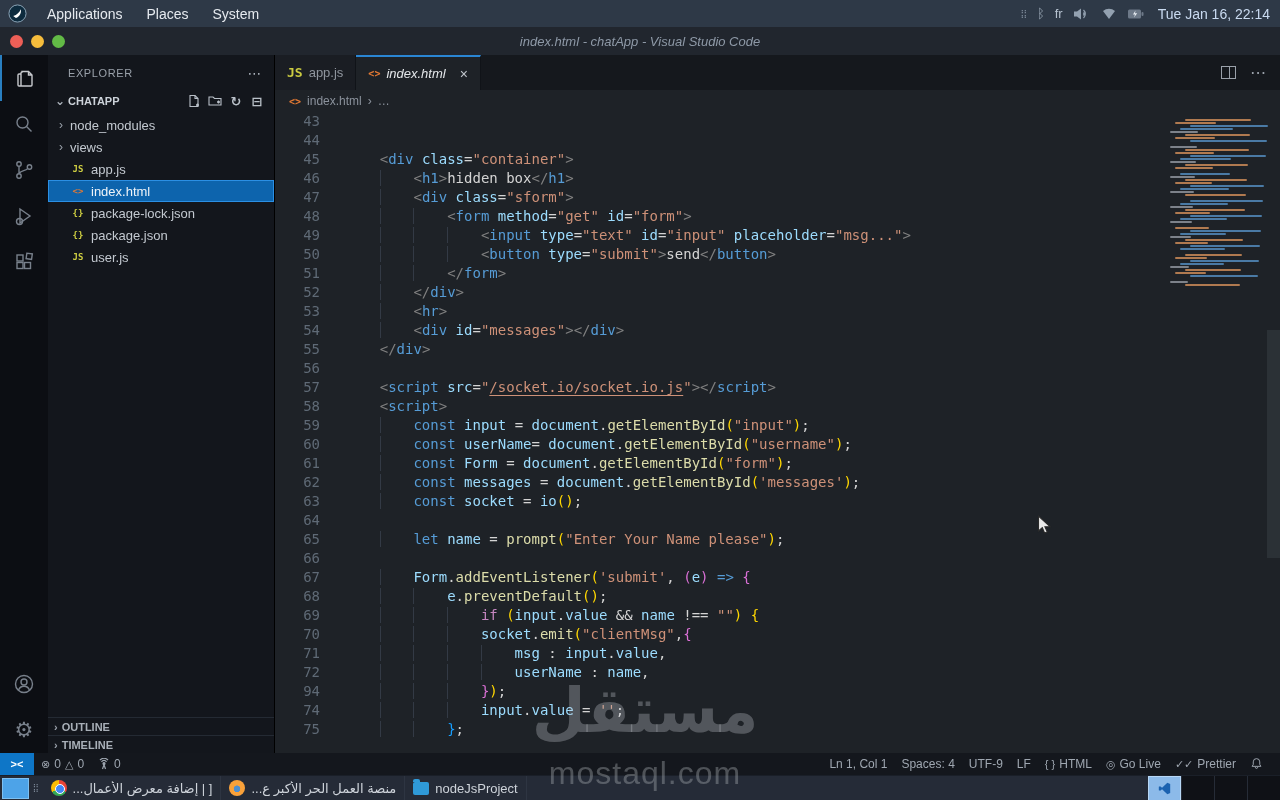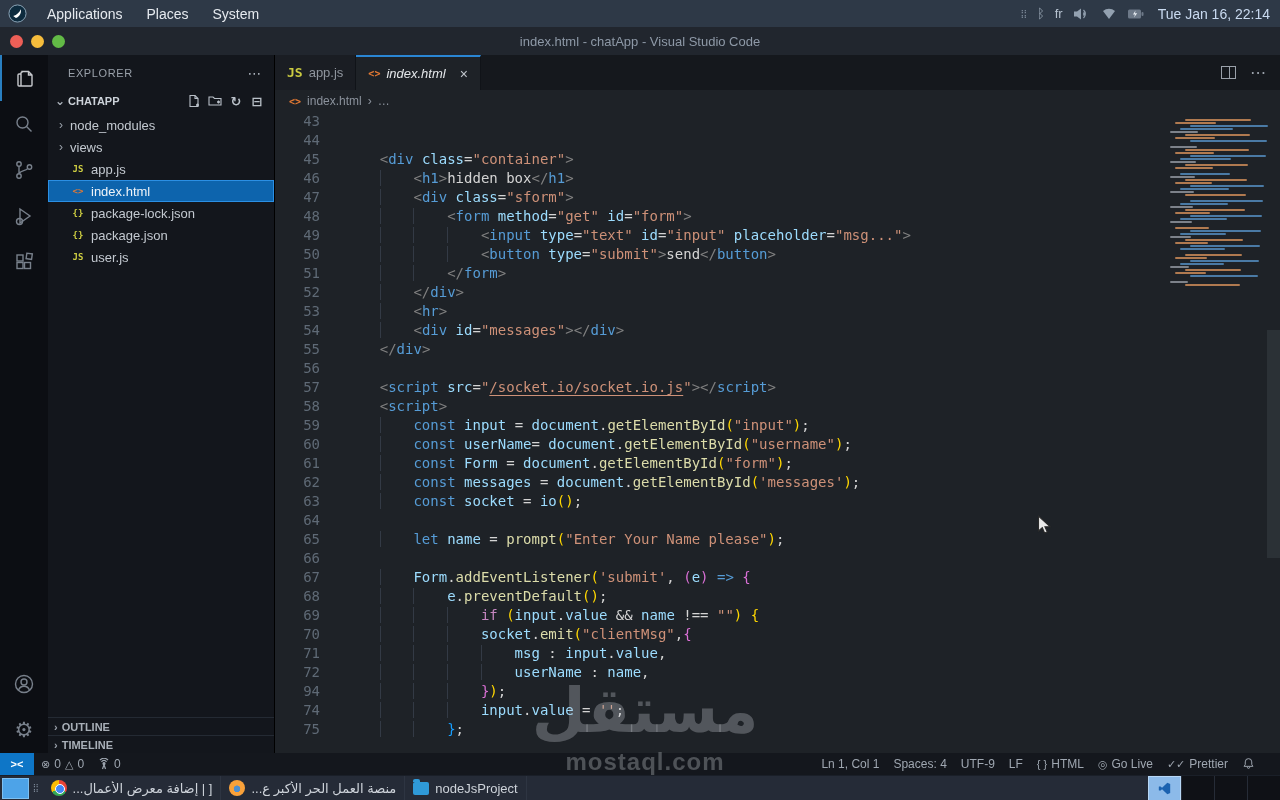--- a/index.html
+++ b/index.html
@@ -14,21 +14,21 @@
   .dp-right { margin-left:auto; display:flex; align-items:center; gap:10px; padding-right:10px; color:#9aa7b5; }
   .dp-right .txt { font-size:13px; color:#b6c2cf; }
   .dp-clock { color:#c9daf0; font-size:14px; margin-left:4px; }
   .dots { letter-spacing:0; font-size:11px; line-height:4px; color:#8794a3; display:inline-block; }
 
   
   .titlebar { height:28px; background:#21262e; position:relative; display:flex; align-items:center; flex:0 0 auto; }
   .traffic { display:flex; gap:8px; padding-left:10px; }
   .tl { width:13px; height:13px; border-radius:50%; }
   .tl.r { background:#ed5f57; } .tl.y { background:#f6bd3c; } .tl.g { background:#62ba46; }
-  .win-title { position:absolute; left:0; right:0; text-align:center; color:#8e99a7; font-size:13px; pointer-events:none; }
+  .win-title { position:absolute; left:0; right:0; text-align:center; color:#8e99a7; font-size:13px; pointer-events:none;font-style:italic; }
 
   
   .menubar { height:23px; background:#21262e; display:flex; align-items:center; padding-left:8px; flex:0 0 auto; border-bottom:1px solid #1a1e25; }
   .mb-item { color:#ccd2da; font-size:13px; padding:0 9px; height:100%; display:flex; align-items:center; }
 
   
   .main { flex:1 1 auto; display:flex; min-height:0; }
 
   .activitybar { width:48px; background:#0c0e13; display:flex; flex-direction:column; align-items:center; flex:0 0 auto; }
   .ab-icon { width:48px; height:46px; display:flex; align-items:center; justify-content:center; opacity:.85; }
@@ -84,21 +84,21 @@
   .minimap { position:absolute; top:4px; right:16px; width:94px; }
   .mmrow { height:2px; margin-bottom:1px; border-radius:1px; }
   .vscroll { position:absolute; right:0; top:218px; width:13px; height:228px; background:rgba(130,140,152,.14); }
   .cursor-pointer { position:absolute; left:762px; top:403px; z-index:30; }
 
   
   .statusbar { height:22px; background:#14171d; display:flex; align-items:center; color:#9fa7b1; font-size:12px; flex:0 0 auto; }
   .remote { width:34px; height:22px; background:#0e76c7; color:#fff; display:flex; align-items:center; justify-content:center; font-weight:bold; font-size:11px; }
   .sb-item { display:flex; align-items:center; gap:4px; padding:0 7px; height:100%; }
   .sb-left { display:flex; align-items:center; }
-  .sb-right { margin-left:auto; display:flex; padding-right:18px; }
+  .sb-right { margin-left:auto; display:flex; padding-right:10px; }
   .sb-ic { font-size:11px; }
   .statusbar svg { stroke:#9fa7b1; fill:none; stroke-width:1.2; }
 
   
   .taskbar { height:25px; background:#252b37; display:flex; align-items:center; flex:0 0 auto; border-top:1px solid #1a1f28; }
   .show-desktop { width:27px; height:21px; background:#4da3e8; margin-left:2px; border:1px solid #7dc0f2; }
   .tb-handle { color:#8794a3; font-size:10px; line-height:3px; padding:0 4px; }
   .task { height:25px; display:flex; align-items:center; gap:6px; padding:0 8px; font-size:13px; color:#ced3da; border-right:1px solid #2e3542; max-width:240px; white-space:nowrap; overflow:hidden; }
   .task.active { background:#2f3745; border-bottom:3px solid #4f9fe0; color:#e8ecf1; }
   .task .tlabel { overflow:hidden; text-overflow:ellipsis; }
@@ -108,21 +108,21 @@
   .ch::after { content:""; position:absolute; left:4px; top:4px; width:8px; height:8px; border-radius:50%; background:#4286f5; border:1.5px solid #fff; }
   .folder16 { width:16px; height:13px; background:#2f9ad8; border-radius:2px; position:relative; flex:0 0 auto; }
   .folder16::before { content:""; position:absolute; top:-3px; left:0; width:7px; height:3px; background:#2f9ad8; border-radius:2px 2px 0 0; }
   .pager { margin-left:auto; display:flex; height:25px; }
   .pcell { width:33px; height:25px; background:#0f1116; border-left:1px solid #262c37; display:flex; align-items:center; justify-content:center; }
   .pcell.active { background:#8cbae9; border:1px solid #b7d7f5; }
 
   
   .watermark { position:absolute; left:520px; top:676px; width:250px; text-align:center; z-index:40; pointer-events:none; }
   .wm-ar { font-size:62px; font-weight:bold; color:rgba(205,210,215,.30); line-height:70px; }
-  .wm-dom { font-size:24px; font-weight:bold; color:rgba(160,165,170,.42); letter-spacing:1px; margin-top:2px; }
+  .wm-dom { font-size:32px; font-weight:normal; color:rgba(160,165,170,.42); letter-spacing:1px; margin-top:9px; }
 </style>
 </head>
 <body>
 
 <div class="screen">
 
   <div class="desktop-panel">
     <svg class="dp-logo" viewBox="0 0 20 20">
       <circle cx="10" cy="10" r="9" fill="#0d2b3e" stroke="#8fa9bc" stroke-width="1"></circle>
       <path d="M5.5 12.5c4-1 6.8-3.8 7.8-7 1.2 3.2-.8 8-5 9.2z" fill="#ffffff"></path>

